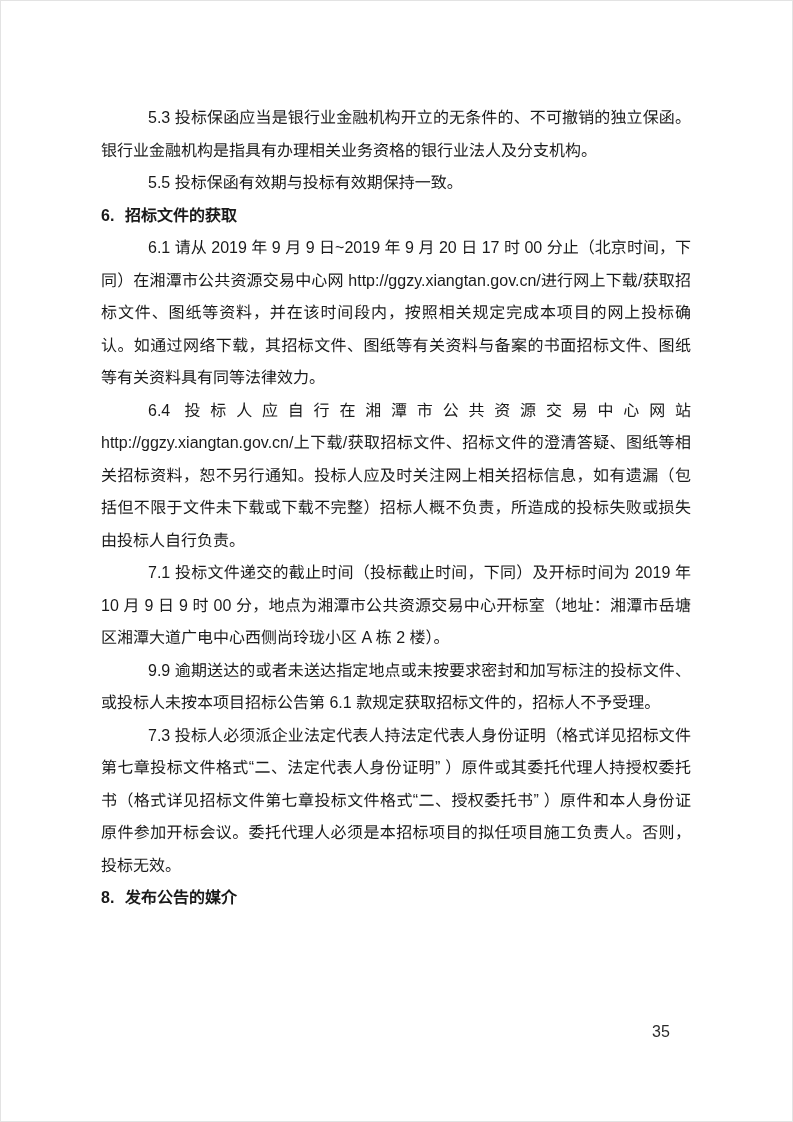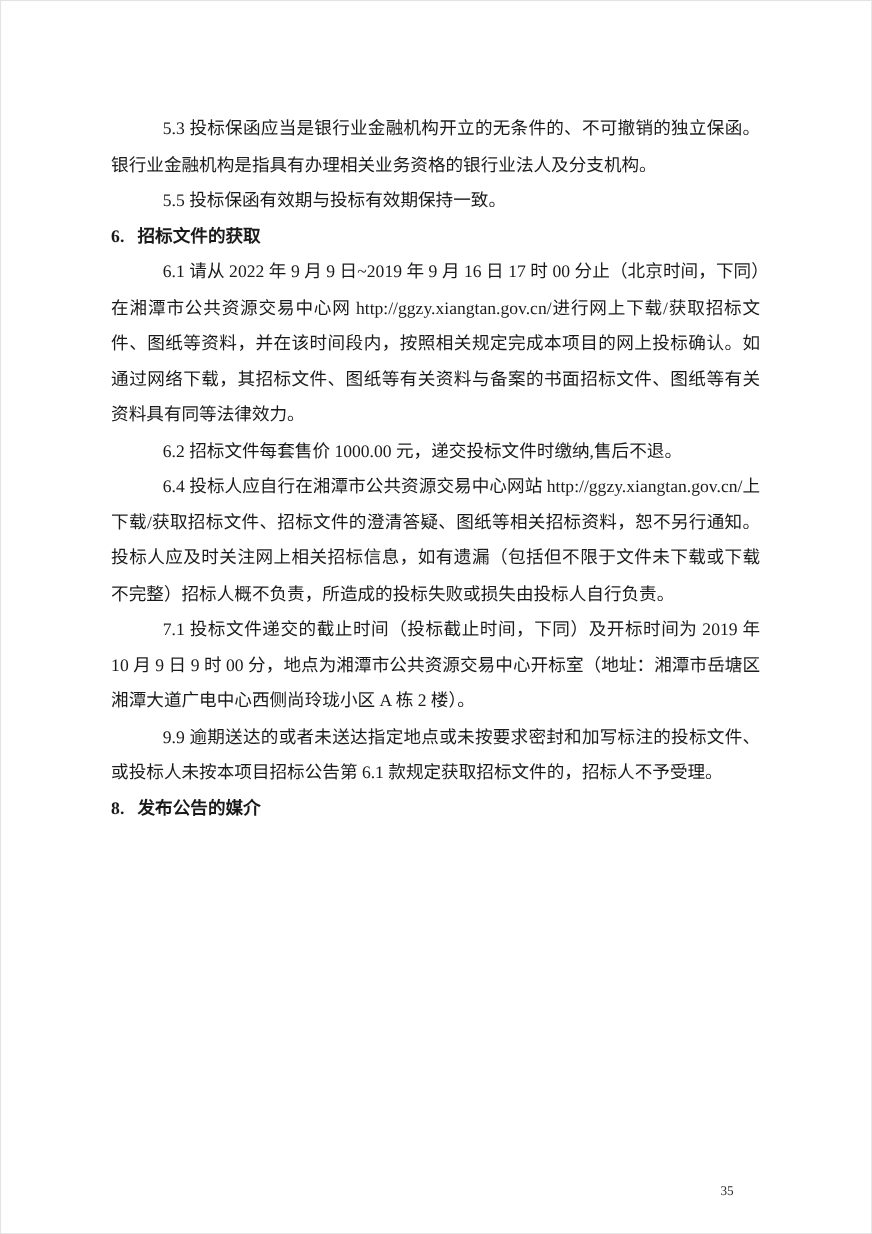--- a/index.html
+++ b/index.html
@@ -8,21 +8,21 @@
     background: #ffffff;
   }
   .page {
     position: relative;
     width: 793px;
     height: 1122px;
     box-sizing: border-box;
     background: #ffffff;
     border: 1px solid #e3e3e3;
     overflow: hidden;
-    font-family: Liberation Serif, serif;
+    font-family: Liberation Sans, sans-serif;
     color: #1a1a1a;
   }
   .doc-body {
     position: absolute;
     left: 100px;
     top: 101px;
     width: 590px;
     font-size: 16px;
     line-height: 32.5px;
     text-align: justify;
@@ -40,38 +40,38 @@
     padding-left: 18px;
     text-indent: 0;
   }
   .h-num {
     display: inline-block;
     width: 24px;
     font-weight: 700;
   }
   .page-number {
     position: absolute;
-    top: 1072px;
+    top: 1022px;
     left: 630px;
     width: 60px;
     text-align: center;
-    font-size: 12px;
+    font-size: 16px;
     line-height: 18px;
     color: #2b2b2b;
   }
 </style>
 </head>
 <body>
 
 <div class="page">
   <div class="doc-body">
       <p class="item">5.3 投标保函应当是银行业金融机构开立的无条件的、不可撤销的独立保函。银行业金融机构是指具有办理相关业务资格的银行业法人及分支机构。</p>
       <p class="item">5.5 投标保函有效期与投标有效期保持一致。</p>
       <p class="heading"><span class="h-num">6.</span><span>招标文件的获取</span></p>
-      <p class="item">6.1 请从 2022 年 9 月 9 日~2019 年 9 月 16 日 17 时 00 分止（北京时间，下同）在湘潭市公共资源交易中心网 http://ggzy.xiangtan.gov.cn/进行网上下载/获取招标文件、图纸等资料，并在该时间段内，按照相关规定完成本项目的网上投标确认。如通过网络下载，其招标文件、图纸等有关资料与备案的书面招标文件、图纸等有关资料具有同等法律效力。</p>
-      <p class="item">6.2 招标文件每套售价 1000.00 元，递交投标文件时缴纳,售后不退。</p>
+      <p class="item">6.1 请从 2019 年 9 月 9 日~2019 年 9 月 20 日 17 时 00 分止（北京时间，下同）在湘潭市公共资源交易中心网 http://ggzy.xiangtan.gov.cn/进行网上下载/获取招标文件、图纸等资料，并在该时间段内，按照相关规定完成本项目的网上投标确认。如通过网络下载，其招标文件、图纸等有关资料与备案的书面招标文件、图纸等有关资料具有同等法律效力。</p>
       <p class="item">6.4 投标人应自行在湘潭市公共资源交易中心网站 http://ggzy.xiangtan.gov.cn/上下载/获取招标文件、招标文件的澄清答疑、图纸等相关招标资料，恕不另行通知。投标人应及时关注网上相关招标信息，如有遗漏（包括但不限于文件未下载或下载不完整）招标人概不负责，所造成的投标失败或损失由投标人自行负责。</p>
       <p class="item">7.1 投标文件递交的截止时间（投标截止时间，下同）及开标时间为 2019 年 10 月 9 日 9 时 00 分，地点为湘潭市公共资源交易中心开标室（地址：湘潭市岳塘区湘潭大道广电中心西侧尚玲珑小区 A 栋 2 楼）。</p>
       <p class="item">9.9 逾期送达的或者未送达指定地点或未按要求密封和加写标注的投标文件、或投标人未按本项目招标公告第 6.1 款规定获取招标文件的，招标人不予受理。</p>
+      <p class="item">7.3 投标人必须派企业法定代表人持法定代表人身份证明（格式详见招标文件第七章投标文件格式“二、法定代表人身份证明” ）原件或其委托代理人持授权委托书（格式详见招标文件第七章投标文件格式“二、授权委托书” ）原件和本人身份证原件参加开标会议。委托代理人必须是本招标项目的拟任项目施工负责人。否则，投标无效。</p>
       <p class="heading"><span class="h-num">8.</span><span>发布公告的媒介</span></p>
     </div>
   <div class="page-number">35</div>
 </div>
 
 </body></html>

